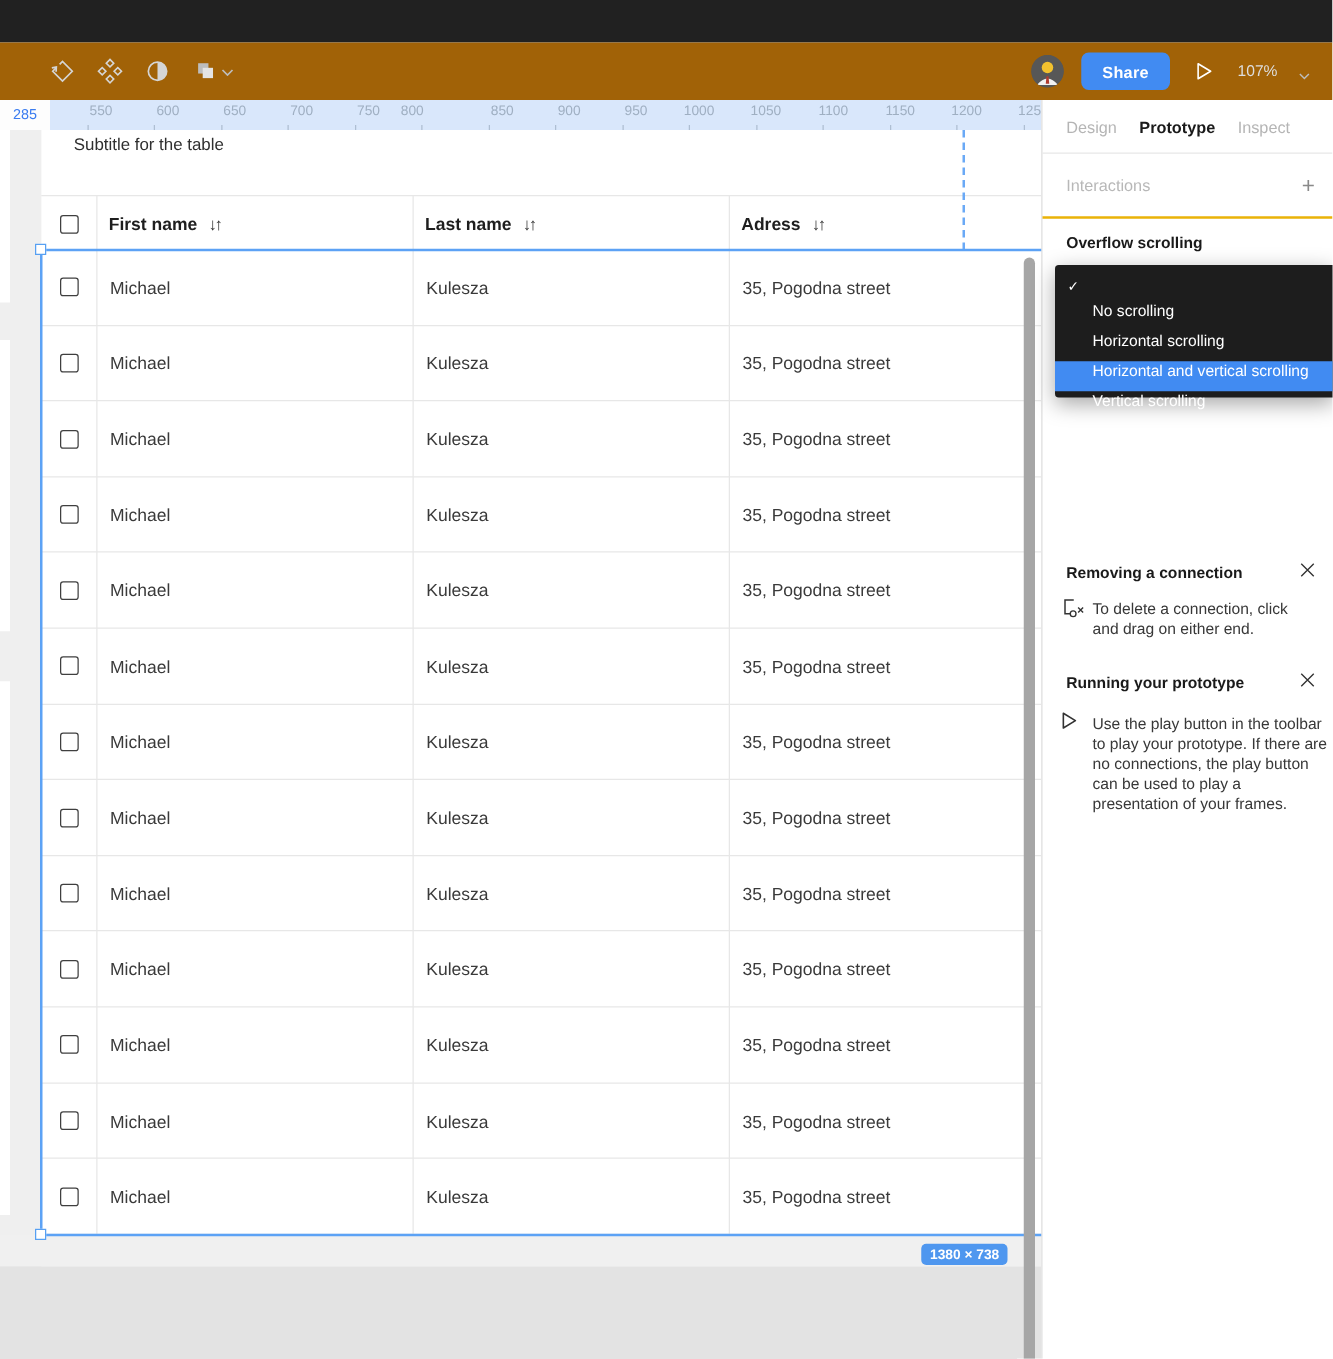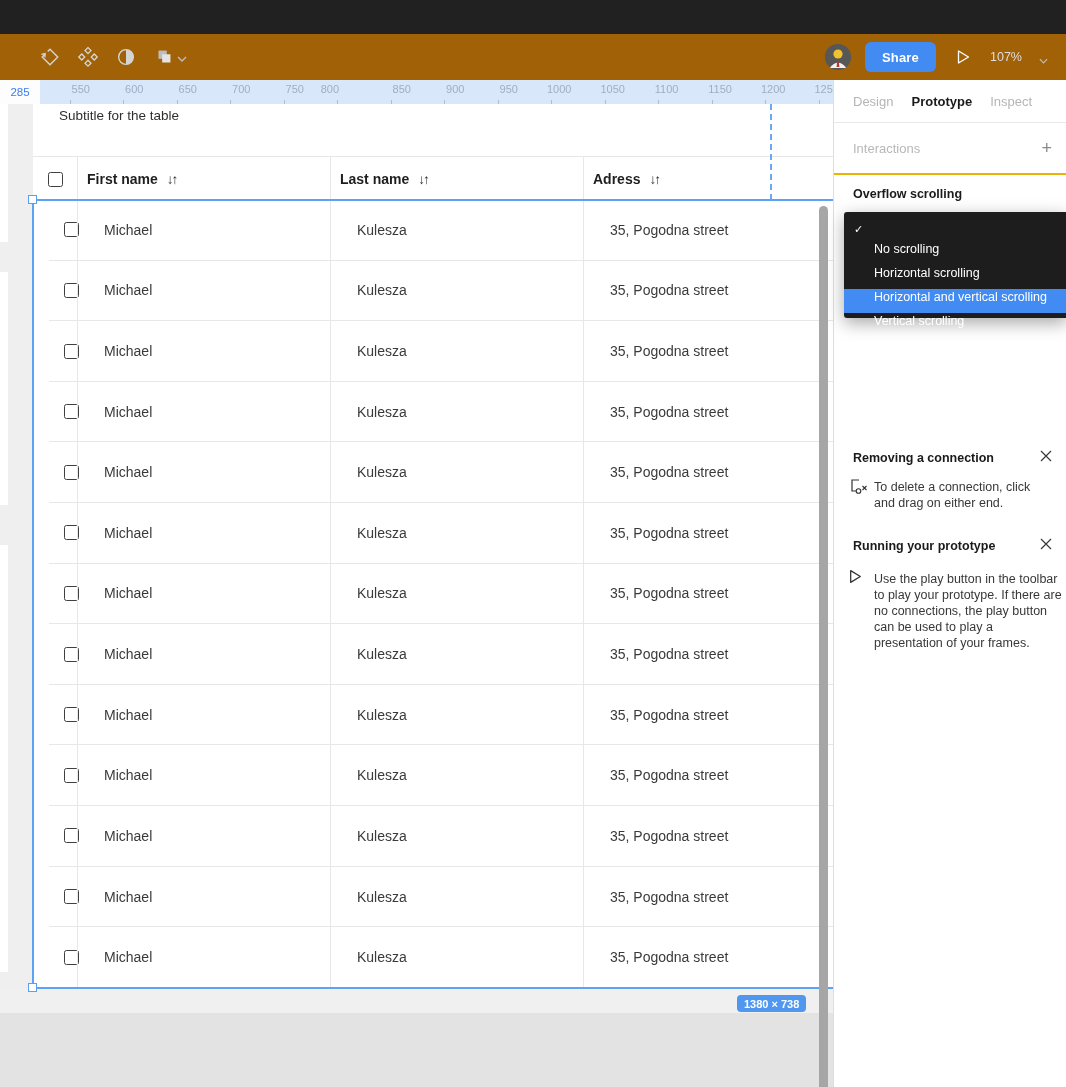--- a/index.html
+++ b/index.html
@@ -31,21 +31,21 @@
   .canvas{position:absolute;left:0;top:104px;width:833px;height:983px;background:#e3e3e3;}
   .gutter{position:absolute;left:0;top:0;width:33px;height:909px;background:#efefef;}
   .sliver{position:absolute;left:0;top:0;width:8px;height:868px;background:#fff;}
   .notch1{position:absolute;left:0;top:138px;width:8px;height:30px;background:#efefef;}
   .notch2{position:absolute;left:0;top:401px;width:14px;height:40px;background:#efefef;}
   .frame{position:absolute;left:33px;top:0;width:800px;height:909px;background:#fff;}
   .frame-subtitle{position:absolute;left:26px;top:4px;font-size:13.5px;color:#2f2f2f;}
   .below-strip{position:absolute;left:0;top:884px;width:833px;height:25px;background:#f0f0f0;}
   
   .thead{position:absolute;left:0;top:52px;width:800px;height:44px;display:flex;border-top:1px solid #e7e7e7;}
-  .tbody{position:absolute;left:0;top:96px;width:800px;height:788px;overflow:hidden;padding-left:16px;}
+  .tbody{position:absolute;left:0;top:96px;width:800px;height:788px;overflow:hidden;}
   .trow{display:flex;height:60.62px;box-sizing:border-box;border-bottom:1px solid #e7e7e7;}
   .tcell{box-sizing:border-box;display:flex;align-items:center;padding-left:11px;
     font-size:14px;color:#3a3a3a;}
   .thead .tcell{font-weight:700;color:#1e1e1e;padding-left:10px;gap:9px;}
   .tcell.c0{width:44px;justify-content:center;padding-left:0;}
   .tcell.c1,.tcell.c2{width:253px;}
   .tcell.c3{flex:1;}
   .checkbox{width:15px;height:15px;border:1.5px solid #3f3f3f;border-radius:2.5px;background:#fff;box-sizing:border-box;}
   .sortglyph{font-size:13.5px;font-weight:400;color:#2f2f2f;letter-spacing:-2px;}
   .colsep{position:absolute;top:52px;width:1px;height:832px;background:#e7e7e7;}

